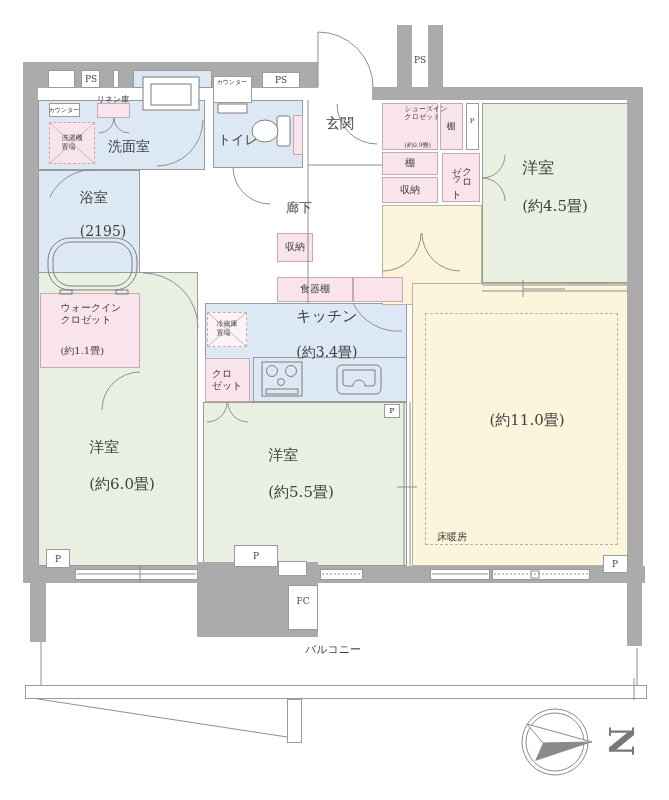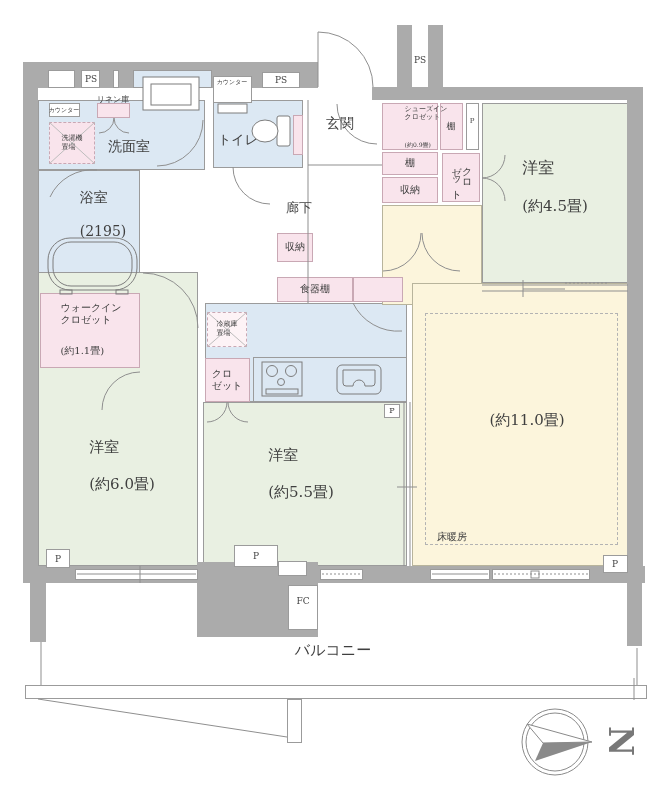--- a/index.html
+++ b/index.html
@@ -9,21 +9,21 @@
   .room{position:absolute;box-sizing:border-box;border:1px solid #9b9b9b;}
   .water{background:#dce8f3;}
   .groom{background:#e9f0e2;}
   .cream{background:#fcf5dc;border-color:#b8b49c;}
   .pink{background:#f9e4ec;border:1px solid #c9a8b4;}
   .wbox{background:#ffffff;border:1px solid #9b9b9b;}
   .wall{position:absolute;background:#ababab;}
   .lbl{position:absolute;transform:translate(-50%,-50%);text-align:left;
        white-space:pre-line;line-height:1.22;color:#3f3f3f;}
   .t16{font-size:16px;} .t15{font-size:15px;} .t14{font-size:14px;} .t13{font-size:13px;}
-  .t11{font-size:15px;} .t10{font-size:10px;} .t9{font-size:9px;} .t8{font-size:8px;}
+  .t11{font-size:11px;} .t10{font-size:10px;} .t9{font-size:9px;} .t8{font-size:8px;}
   .t7{font-size:7px;} .t6{font-size:6px;}
   .vert{writing-mode:vertical-rl;line-height:1.05;}
   .dash{border:1px dashed #b3b3b3;position:absolute;box-sizing:border-box;}
   svg{position:absolute;left:0;top:0;z-index:5;pointer-events:none;}
   .z1{z-index:1}.z2{z-index:2}.z3{z-index:3}.z4{z-index:4}.z6{z-index:6}
   #north-letter{position:absolute;left:598px;top:720px;width:42px;height:42px;z-index:6;
     font-size:33px;font-weight:bold;color:#787878;transform:rotate(90deg);text-align:center;}
 </style>
 </head>
 <body>
@@ -187,20 +187,24 @@
 クロゼット</div>
     <div class="t6">(約0.9畳)</div>
   </div>
   <div class="lbl z6" style="left:555px;top:186px">
     <div class="t16">洋室</div>
     <div class="t15">(約4.5畳)</div>
   </div>
   <div class="lbl z6" style="left:527px;top:420px">
     <div class="t15">(約11.0畳)</div>
   </div>
+  <div class="lbl z6" style="left:327px;top:334px">
+    <div class="t15">キッチン</div>
+    <div class="t14">(約3.4畳)</div>
+  </div>
   <div class="lbl z6" style="left:122px;top:466px">
     <div class="t15">洋室</div>
     <div class="t15">(約6.0畳)</div>
   </div>
   <div class="lbl z6" style="left:301px;top:474px">
     <div class="t15">洋室</div>
     <div class="t15">(約5.5畳)</div>
   </div>
   <div class="lbl z6" style="left:91px;top:330px">
     <div class="t10">ウォークイン

